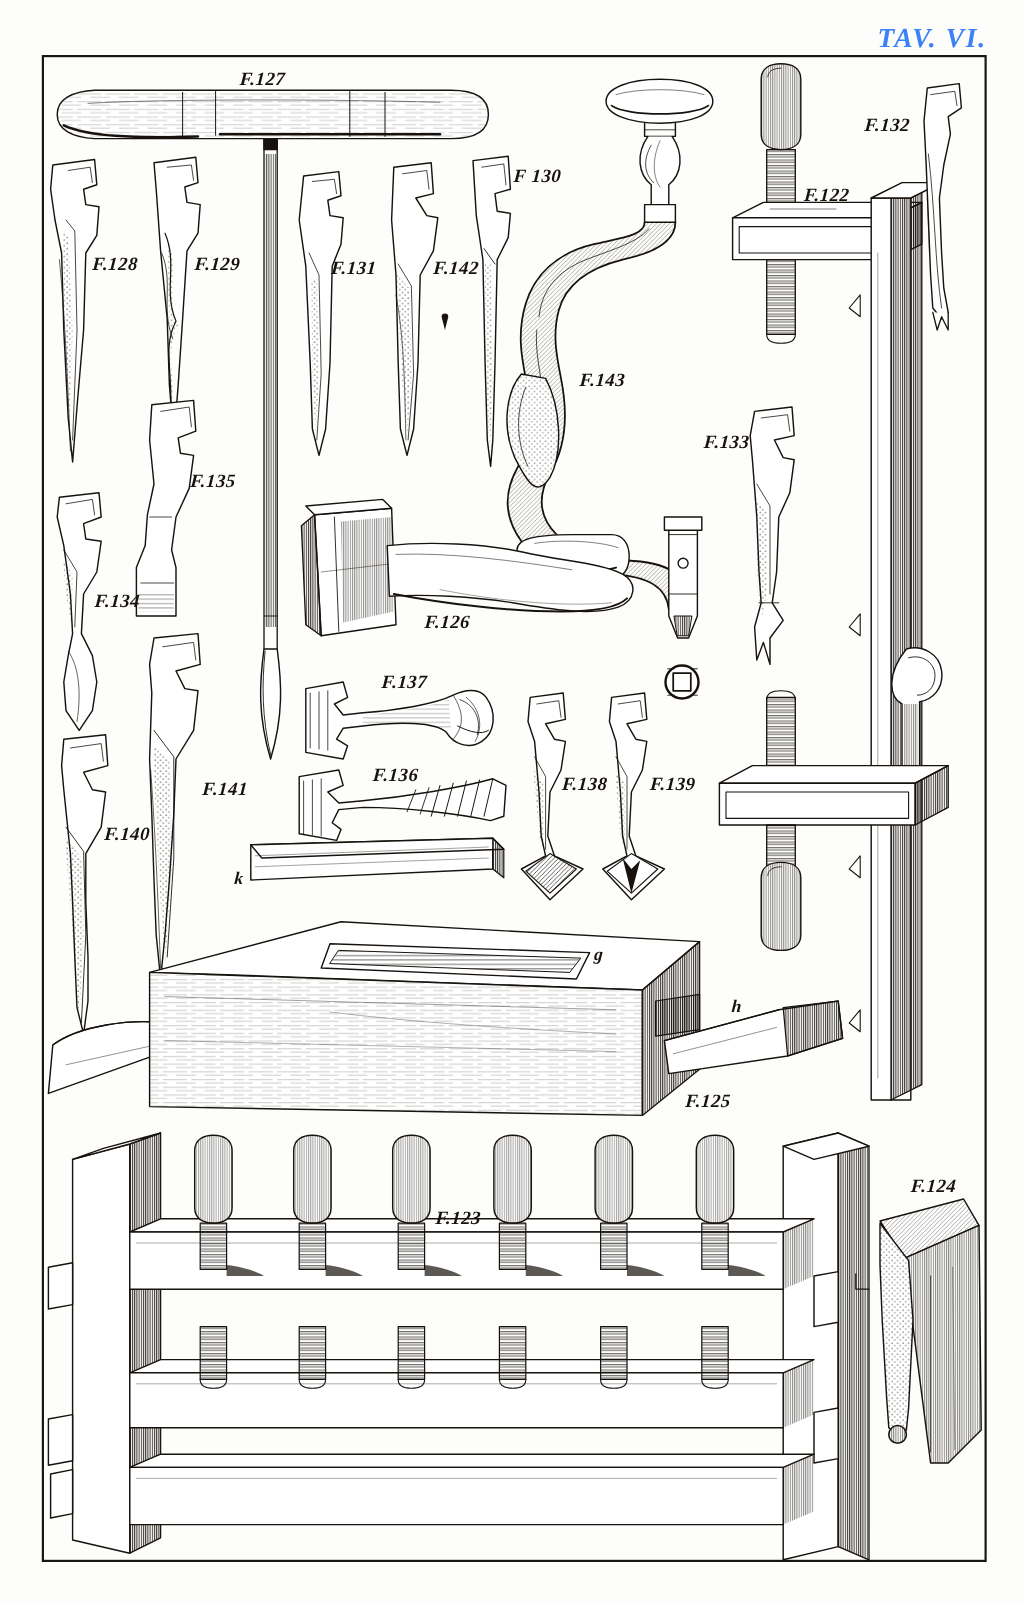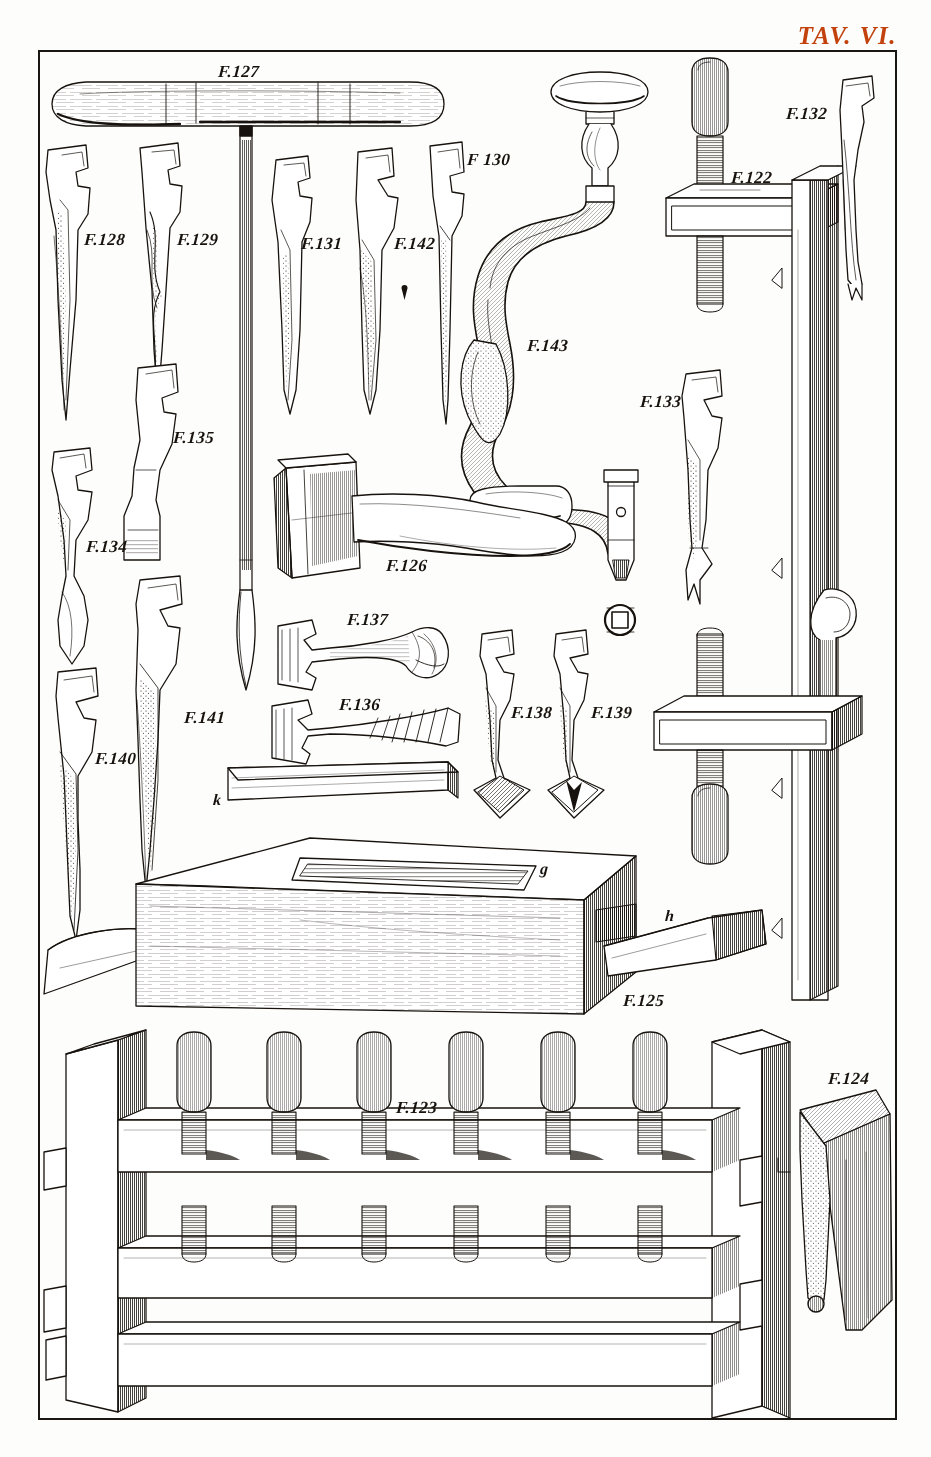--- a/index.html
+++ b/index.html
@@ -13,21 +13,21 @@
   .plate{
     position:absolute;left:0;top:0;width:931px;height:1457px;
     background:#fdfdfb;
   }
   
   .plate-title{
     position:absolute;right:34px;top:22px;
     font-family:"Liberation Serif",serif;
     font-style:italic;font-weight:bold;
     font-size:25px;letter-spacing:1.5px;
-    color:#c2410c;
+    color:#3b82f6;
     white-space:nowrap;
   }
   
   .frame{
     position:absolute;left:38px;top:50px;
     width:859px;height:1370px;
     border:2px solid #1a1612;
     box-sizing:border-box;
     background:transparent;
   }

